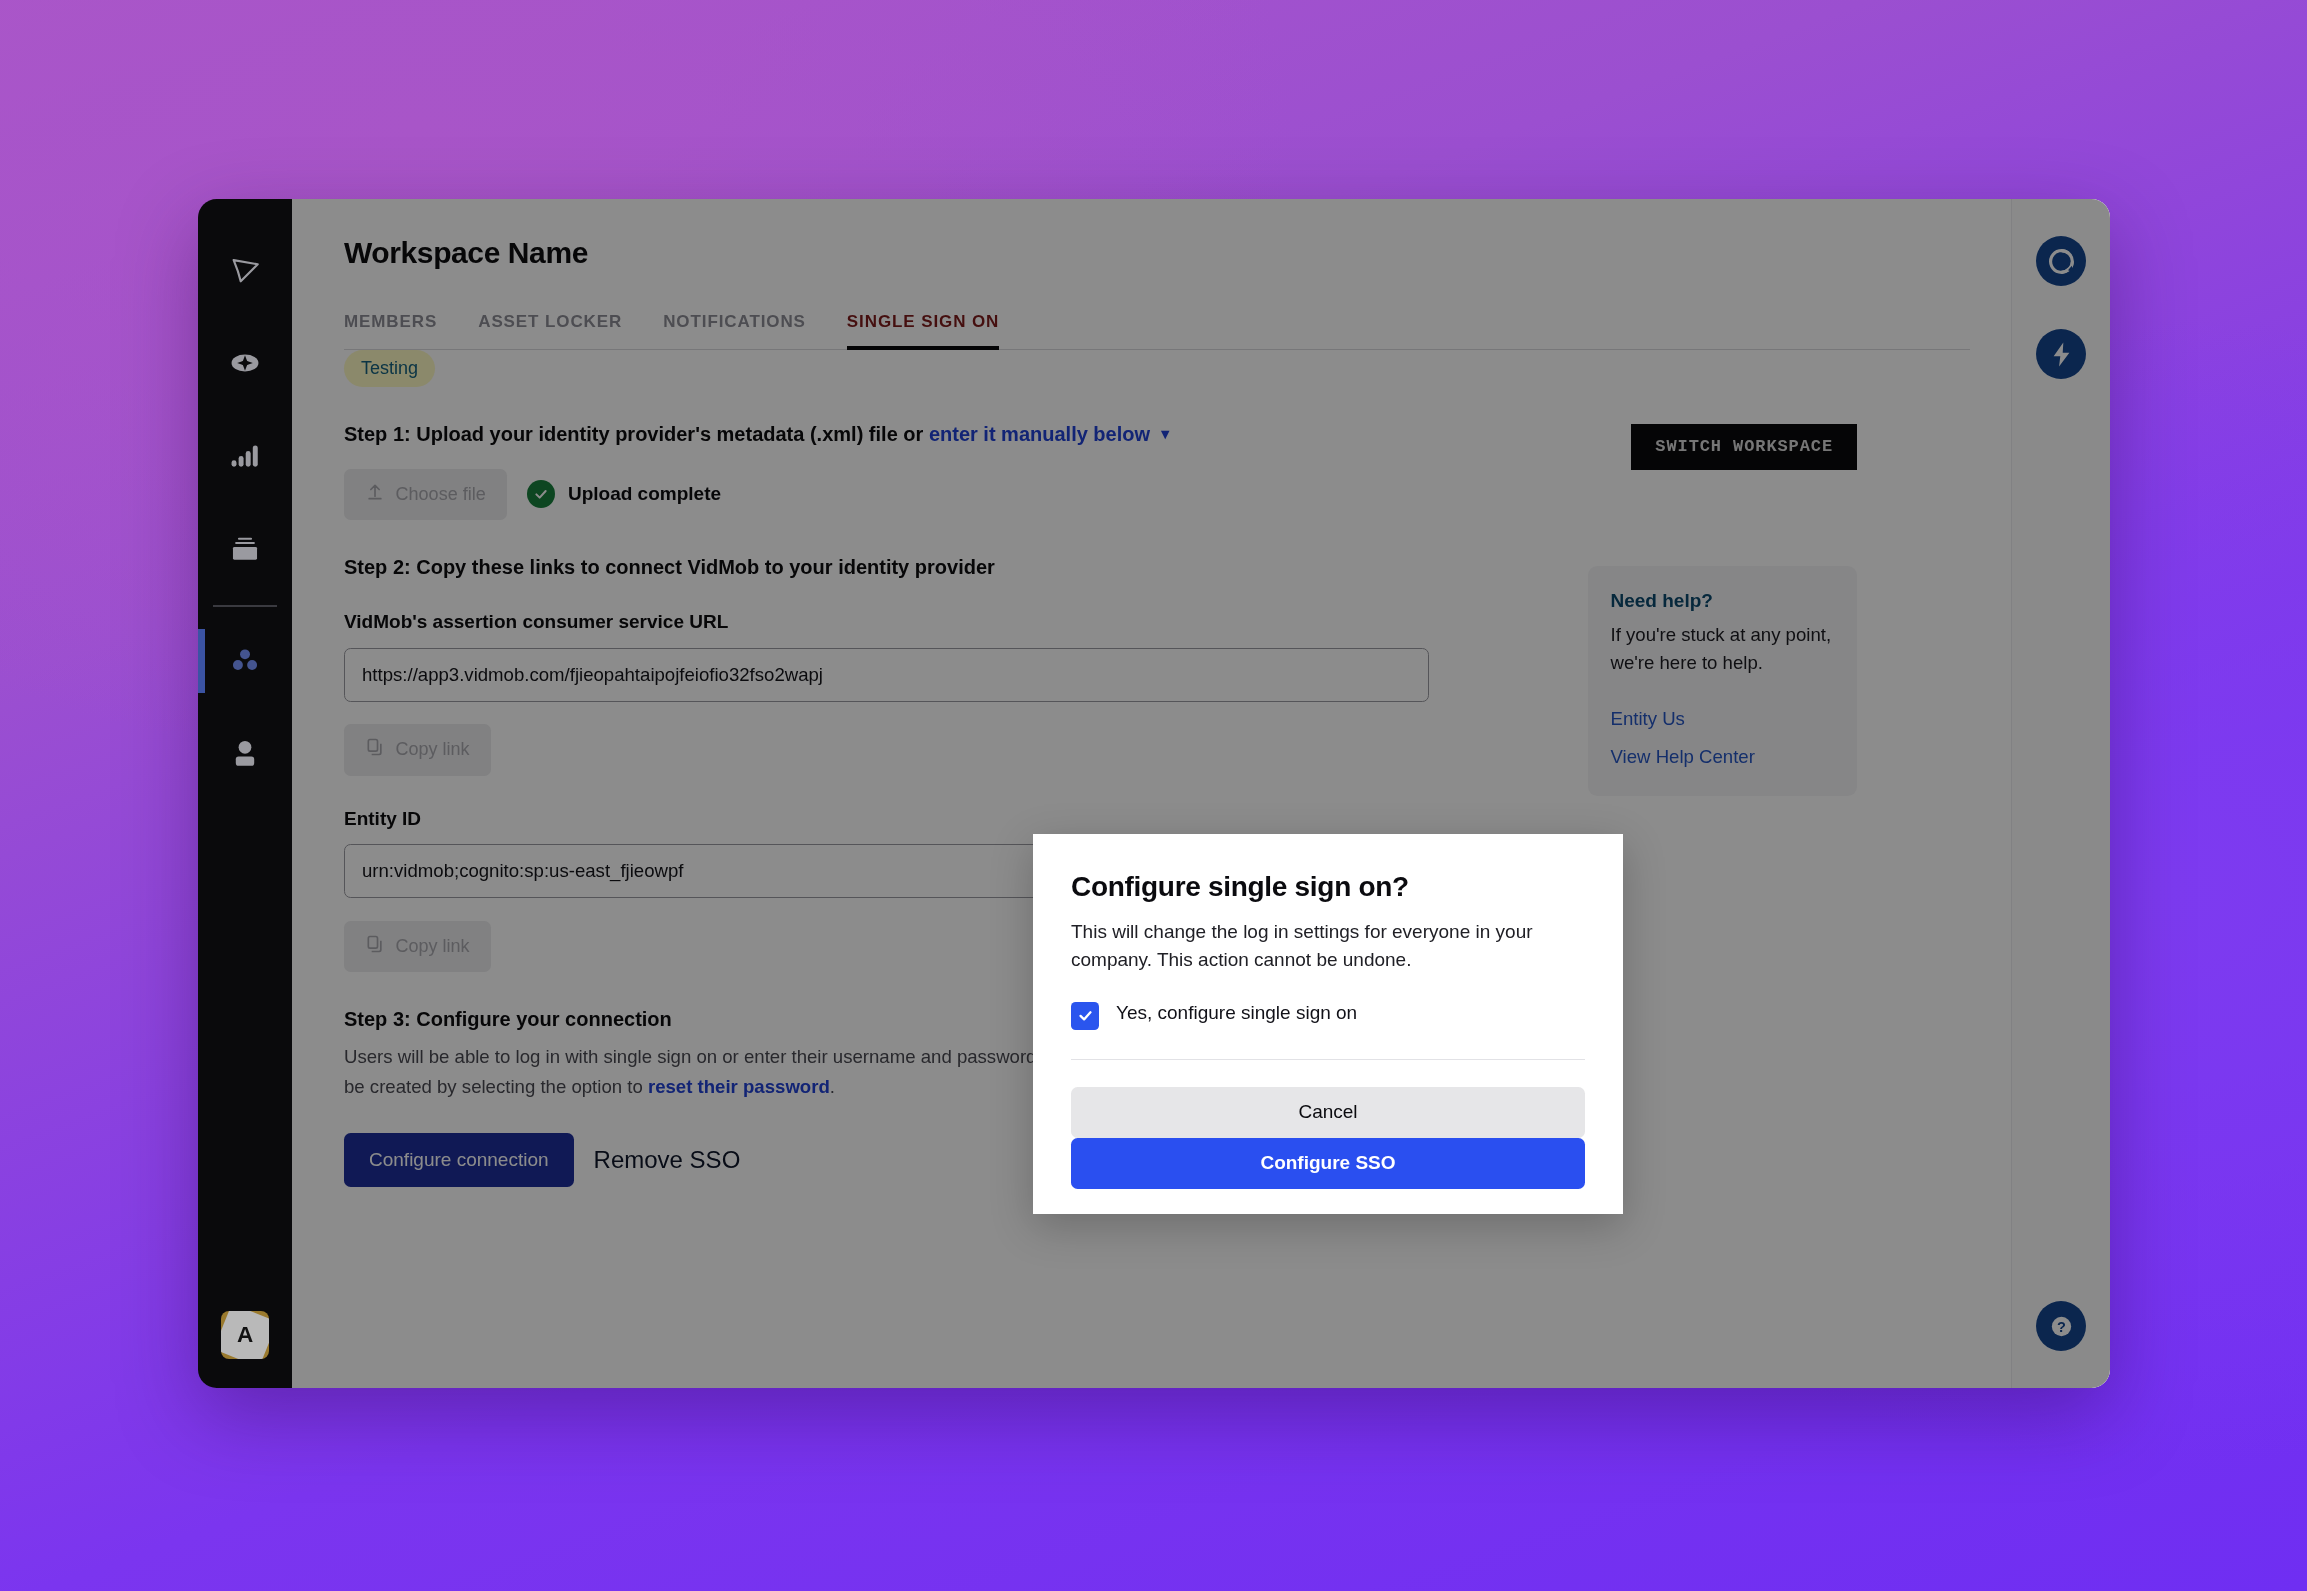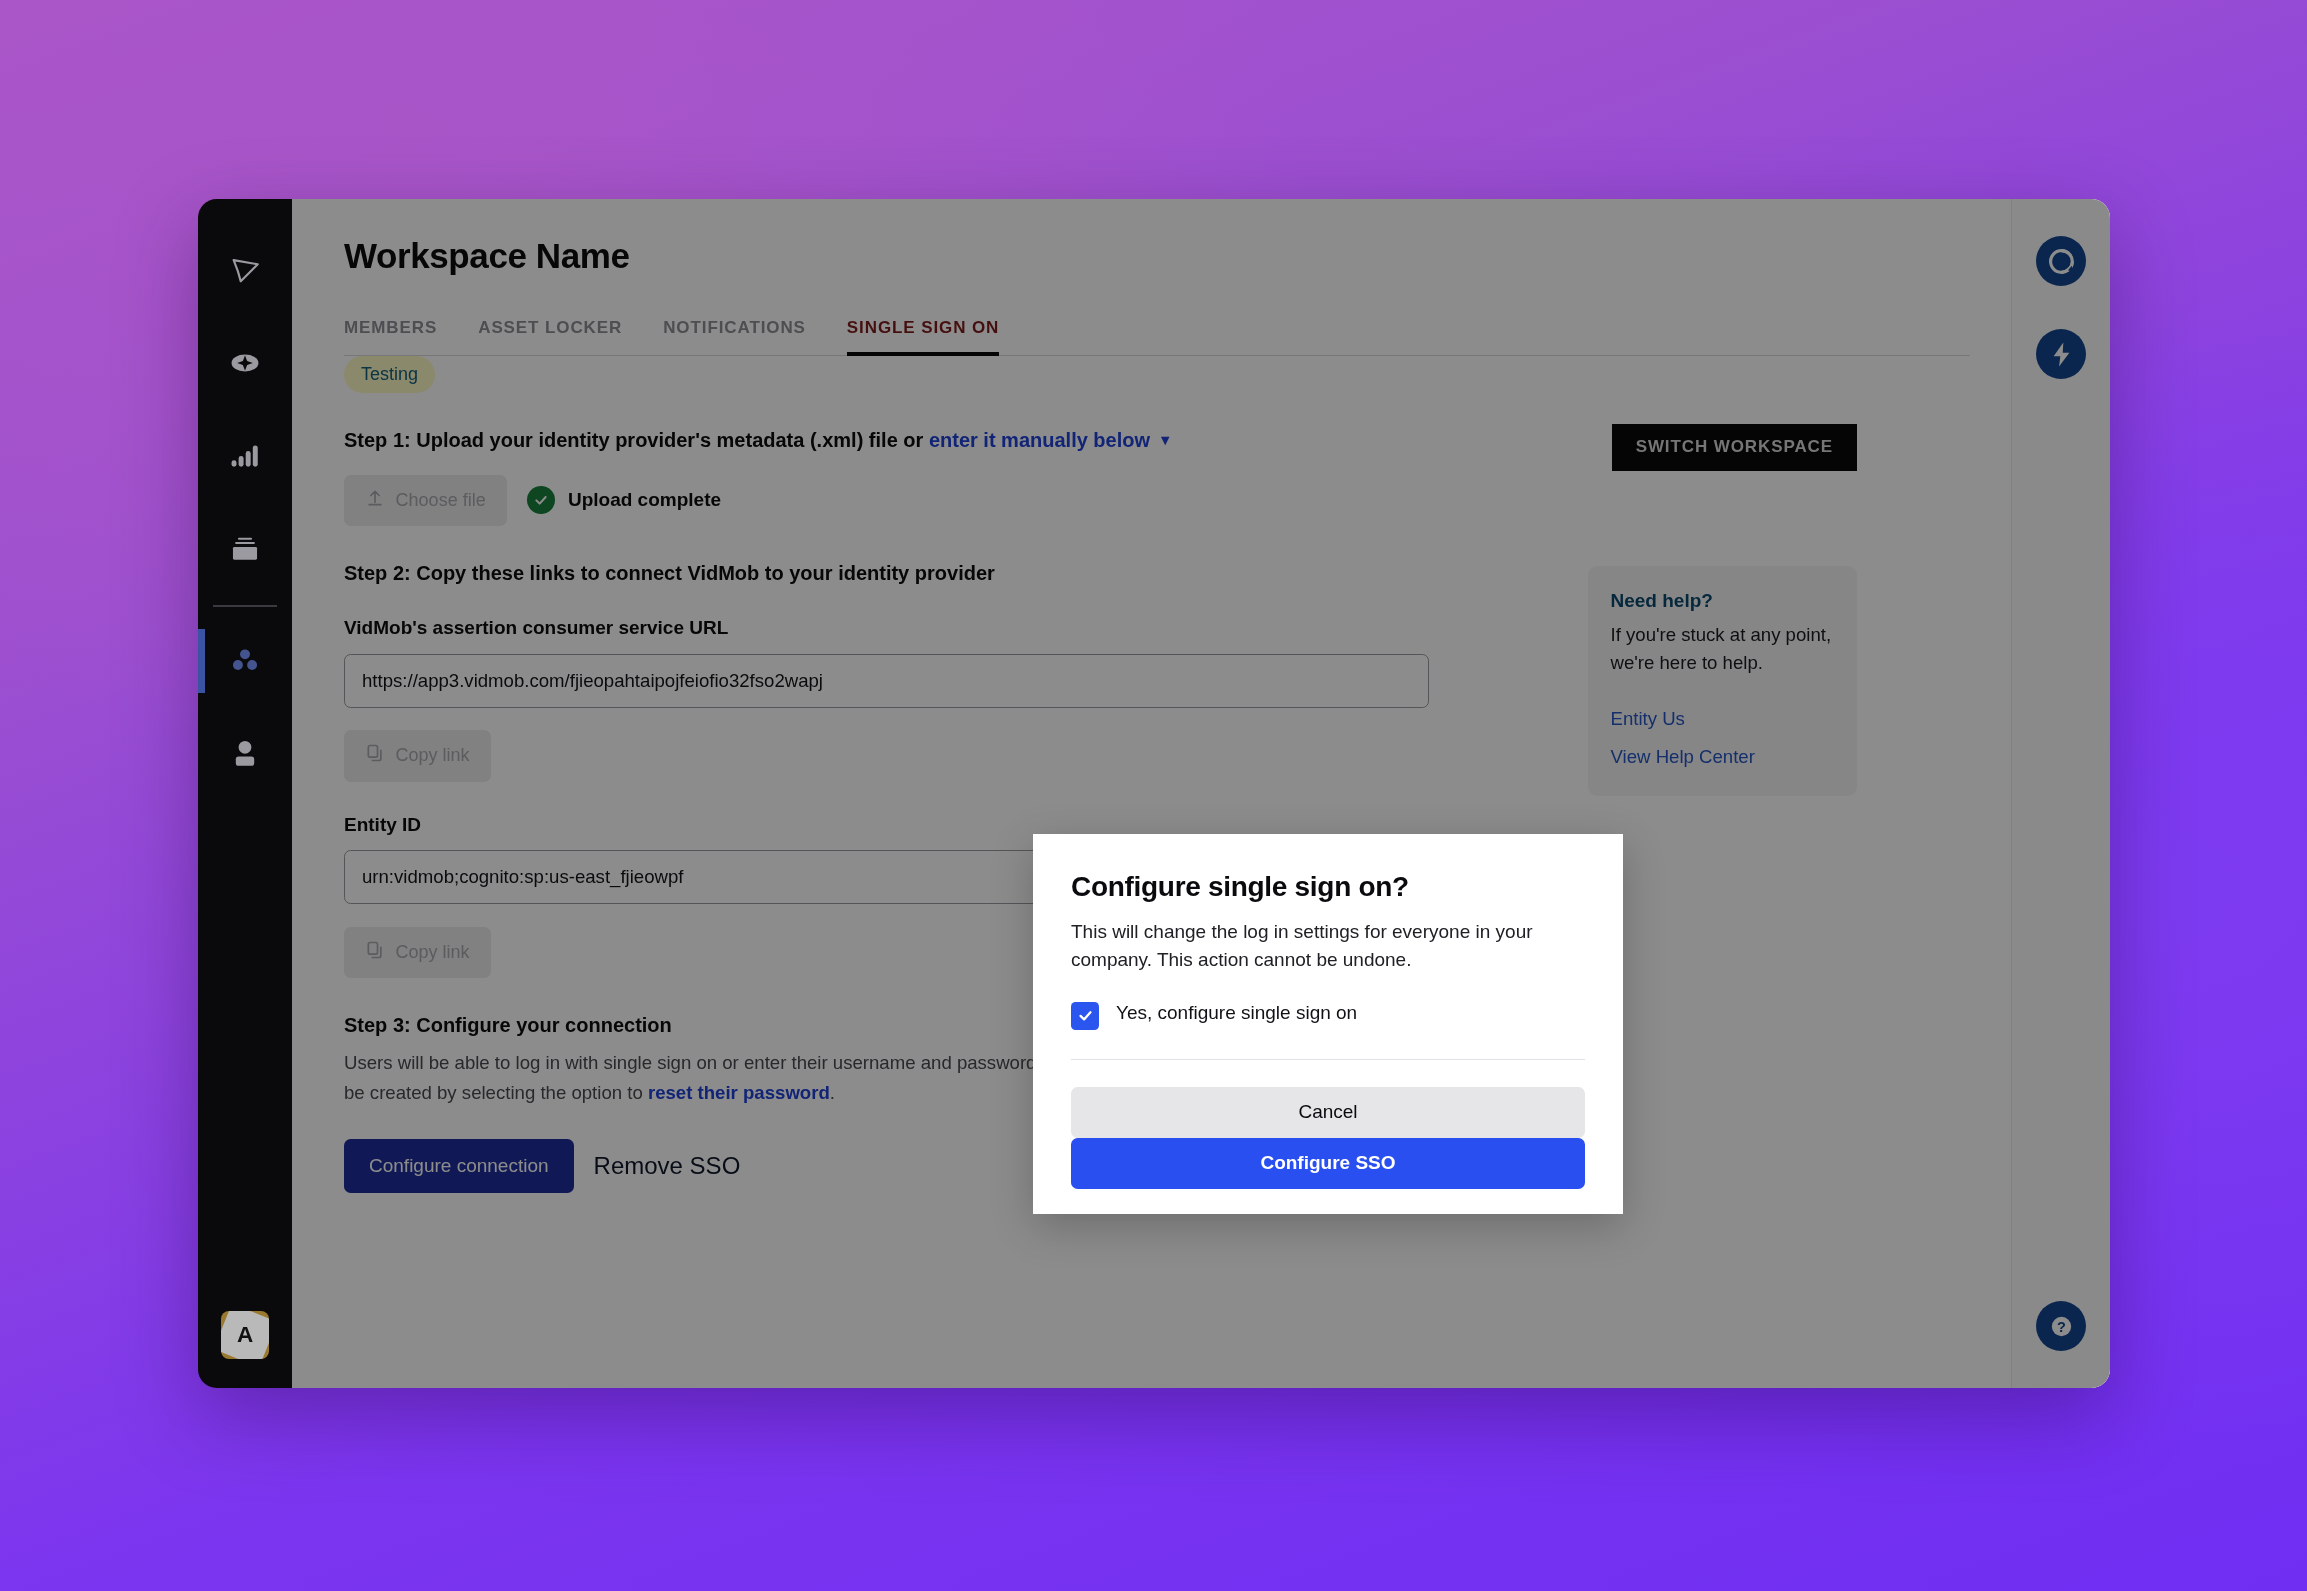--- a/index.html
+++ b/index.html
@@ -90,29 +90,29 @@
     display: flex;
   }
   #content {
     flex: 1 1 auto;
     position: relative;
     padding: 37px 0 0 52px;
   }
 
   
   #page-title {
-    font-size: 35px; font-weight: 700; color: #0d0d10;
+    font-size: 30px; font-weight: 700; color: #0d0d10;
     letter-spacing: -0.4px;
   }
   #switch-workspace-btn {
     position: absolute;
     right: 154px; top: 225px;
     background: #0a0a0c; color: #d8d8d8;
     border: none;
-    font-family: Liberation Sans, sans-serif;
+    font-family: Liberation Mono, monospace;
     font-size: 17px; font-weight: 600;
     letter-spacing: 0.9px;
     padding: 13.3px 24px;
     cursor: pointer;
   }
 
   
   #tabs {
     display: flex; gap: 0;
     margin-top: 42px;

